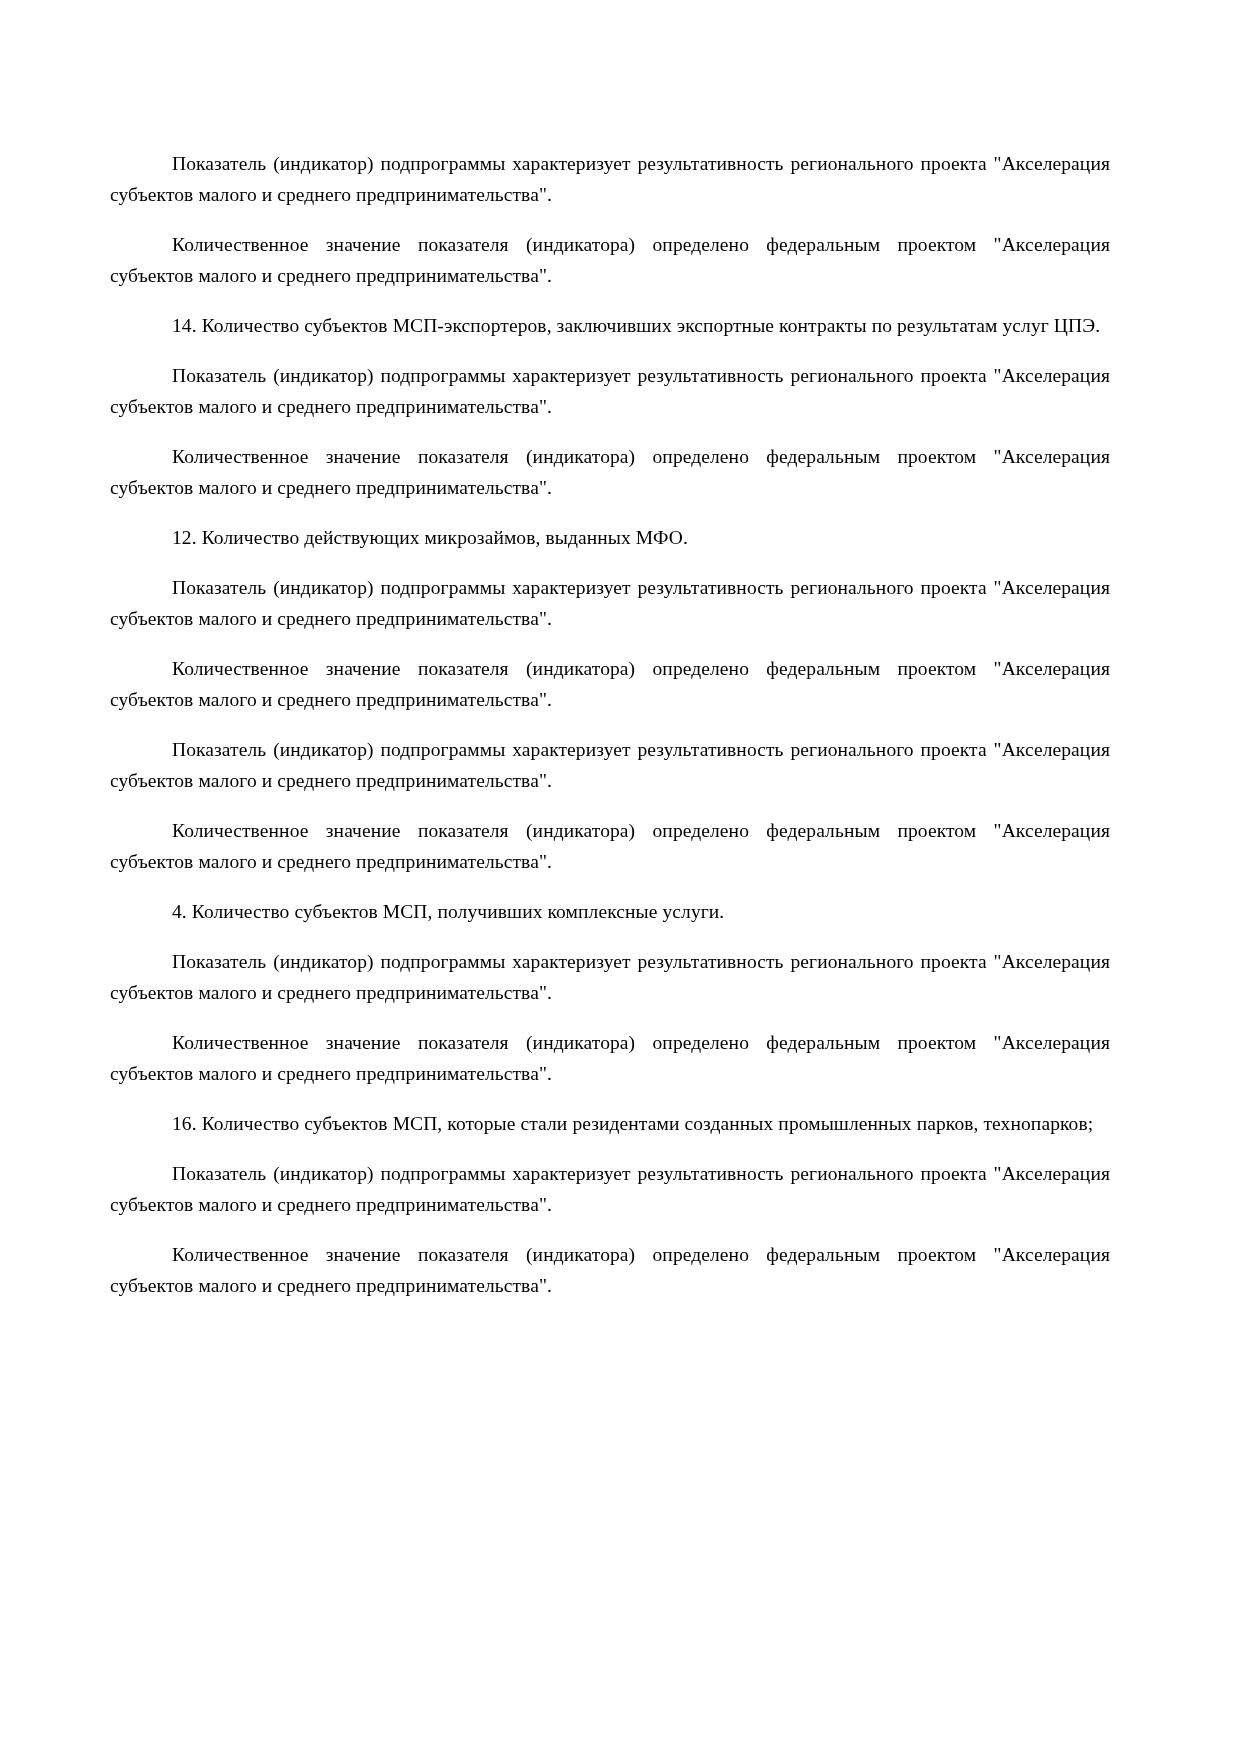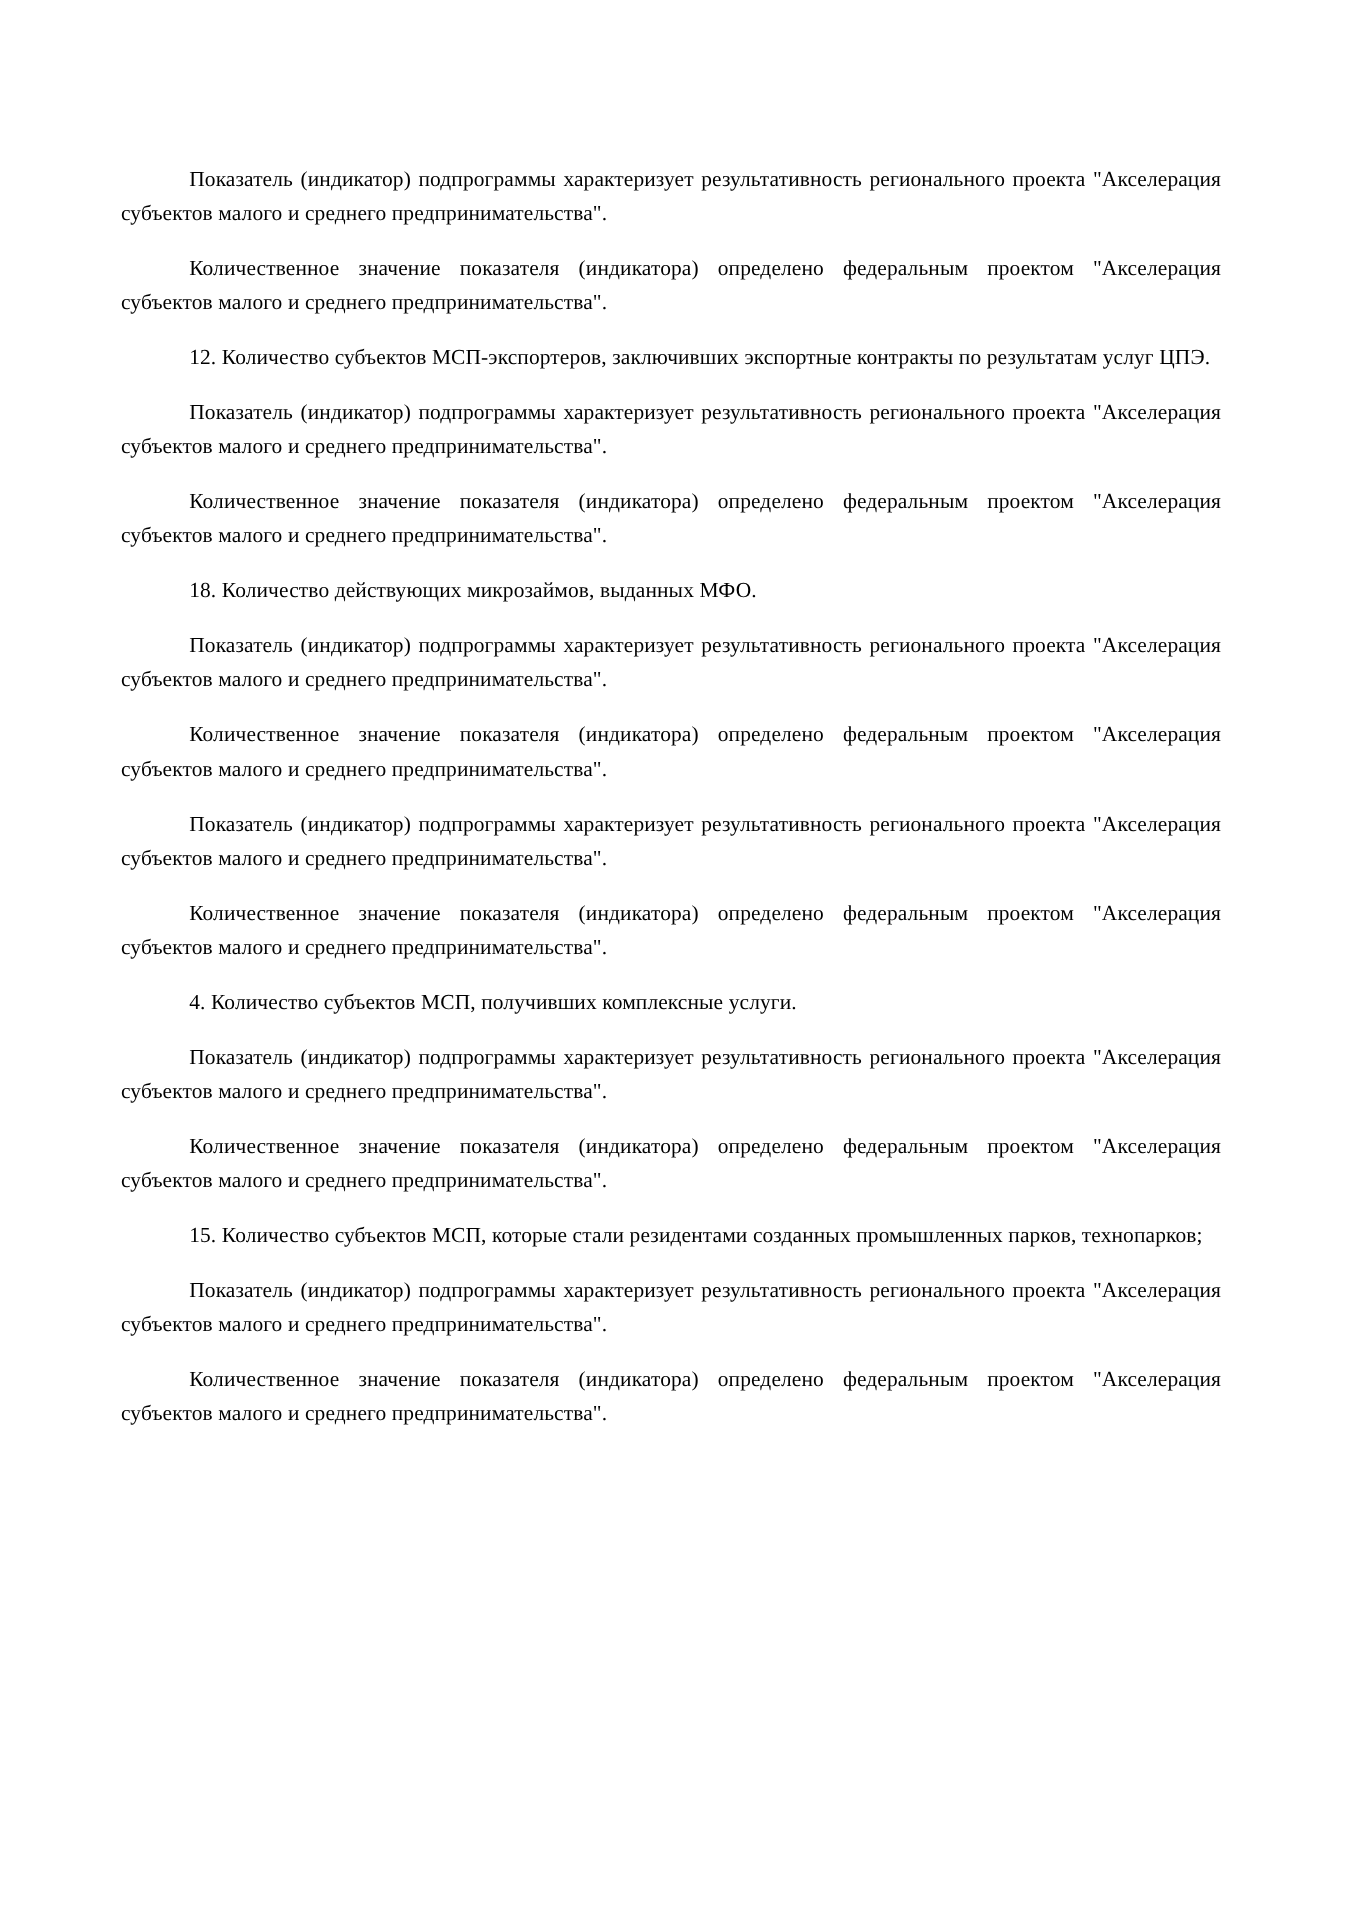--- a/index.html
+++ b/index.html
@@ -30,28 +30,28 @@
     letter-spacing: 0.1px;
   }
 </style>
 </head>
 <body>
 
 <div class="page">
   <div class="doc">
     <p>Показатель (индикатор) подпрограммы характеризует результативность регионального проекта "Акселерация субъектов малого и среднего предпринимательства".</p>
     <p>Количественное значение показателя (индикатора) определено федеральным проектом "Акселерация субъектов малого и среднего предпринимательства".</p>
-    <p>12. Количество субъектов МСП-экспортеров, заключивших экспортные контракты по результатам услуг ЦПЭ.</p>
+    <p>14. Количество субъектов МСП-экспортеров, заключивших экспортные контракты по результатам услуг ЦПЭ.</p>
     <p>Показатель (индикатор) подпрограммы характеризует результативность регионального проекта "Акселерация субъектов малого и среднего предпринимательства".</p>
     <p>Количественное значение показателя (индикатора) определено федеральным проектом "Акселерация субъектов малого и среднего предпринимательства".</p>
-    <p>18. Количество действующих микрозаймов, выданных МФО.</p>
+    <p>12. Количество действующих микрозаймов, выданных МФО.</p>
     <p>Показатель (индикатор) подпрограммы характеризует результативность регионального проекта "Акселерация субъектов малого и среднего предпринимательства".</p>
     <p>Количественное значение показателя (индикатора) определено федеральным проектом "Акселерация субъектов малого и среднего предпринимательства".</p>
     <p>Показатель (индикатор) подпрограммы характеризует результативность регионального проекта "Акселерация субъектов малого и среднего предпринимательства".</p>
     <p>Количественное значение показателя (индикатора) определено федеральным проектом "Акселерация субъектов малого и среднего предпринимательства".</p>
     <p>4. Количество субъектов МСП, получивших комплексные услуги.</p>
     <p>Показатель (индикатор) подпрограммы характеризует результативность регионального проекта "Акселерация субъектов малого и среднего предпринимательства".</p>
     <p>Количественное значение показателя (индикатора) определено федеральным проектом "Акселерация субъектов малого и среднего предпринимательства".</p>
-    <p>15. Количество субъектов МСП, которые стали резидентами созданных промышленных парков, технопарков;</p>
+    <p>16. Количество субъектов МСП, которые стали резидентами созданных промышленных парков, технопарков;</p>
     <p>Показатель (индикатор) подпрограммы характеризует результативность регионального проекта "Акселерация субъектов малого и среднего предпринимательства".</p>
     <p>Количественное значение показателя (индикатора) определено федеральным проектом "Акселерация субъектов малого и среднего предпринимательства".</p>
   </div>
 </div>
 
 </body></html>

